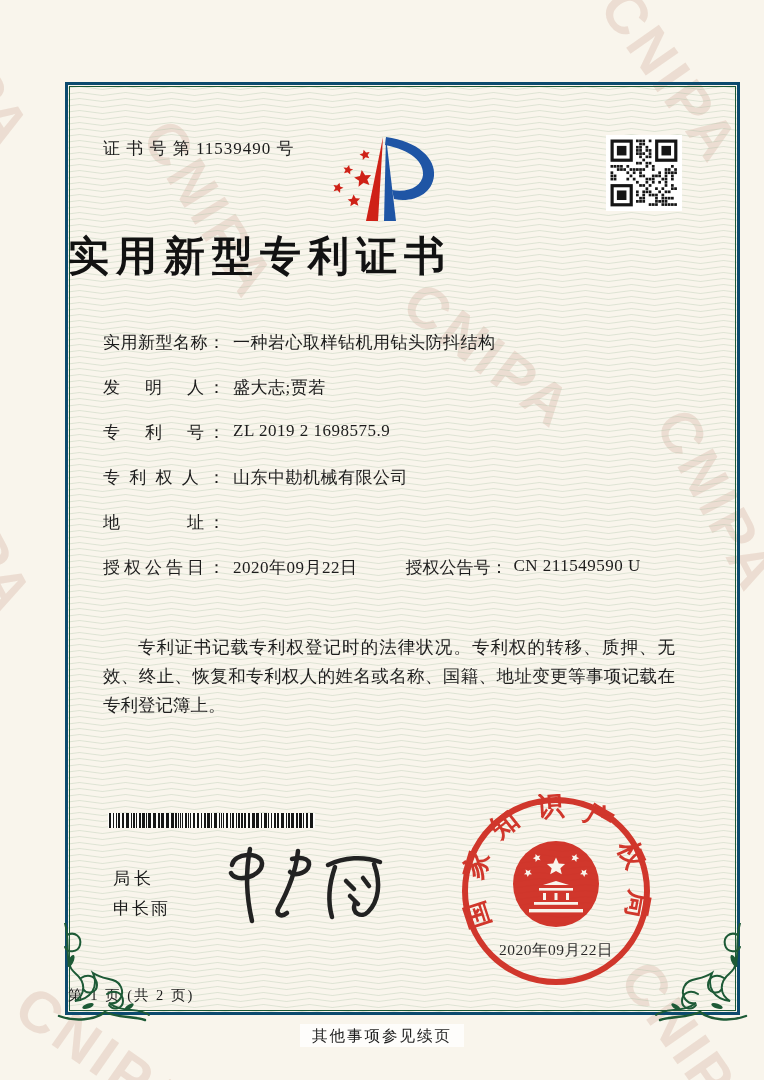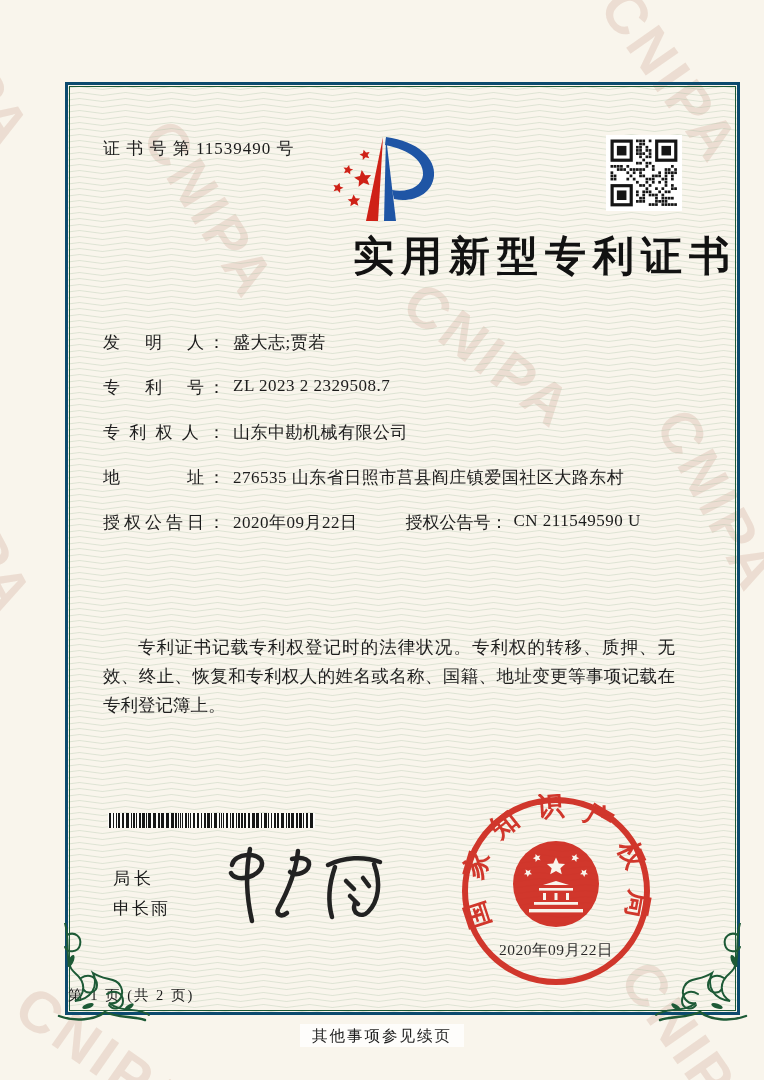--- a/index.html
+++ b/index.html
@@ -25,21 +25,21 @@
   .guilloche{position:absolute;inset:0;width:100%;height:100%;z-index:0;}
   .cert-no{
     position:absolute;left:35px;top:52px;font-size:17px;letter-spacing:1px;z-index:2;
   }
   .logo{position:absolute;left:258px;top:40px;width:126px;height:104px;z-index:2;}
   .qr{
     position:absolute;left:538px;top:50px;width:76px;height:76px;
     background:#ffffff;z-index:2;
   }
   .title{
-    position:absolute;left:0;right:0;top:144px;text-align:right;
+    position:absolute;left:0;right:0;top:144px;text-align:left;
     font-size:41px;font-weight:bold;letter-spacing:7px;color:#121212;z-index:2;
   }
   .fields{position:absolute;left:35px;top:246px;width:586px;z-index:2;}
   .frow{display:flex;height:45px;align-items:flex-start;font-size:17px;}
   .flabel{
     display:inline-block;width:122px;min-width:122px;margin-right:8px;
     text-align:justify;text-align-last:justify;
   }
   .fvalue{white-space:pre;letter-spacing:0.5px;}
   .pair2{display:flex;margin-left:48px;}
@@ -250,34 +250,37 @@
       <rect x="54" y="10.600000000000001" width="9.3" height="9.3" fill="#151515"></rect>
       <rect x="4.4" y="47.8" width="21.7" height="21.7" fill="#151515"></rect>
       <rect x="7.5" y="50.9" width="15.5" height="15.5" fill="#ffffff"></rect>
       <rect x="10.600000000000001" y="54" width="9.3" height="9.3" fill="#151515"></rect>
     </svg>
 
   <div class="title">实用新型专利证书</div>
 
   <div class="fields">
     <div class="frow">
+      <span class="flabel">实用新型名称：</span>
+      <span class="fvalue">一种岩心取样钻机用钻头防抖结构</span>
+    </div>
+    <div class="frow">
       <span class="flabel">发　明　人：</span>
       <span class="fvalue">盛大志;贾若</span>
     </div>
     <div class="frow">
       <span class="flabel">专　利　号：</span>
-      <span class="fvalue">ZL 2023 2 2329508.7</span>
+      <span class="fvalue">ZL 2019 2 1698575.9</span>
     </div>
     <div class="frow">
       <span class="flabel">专利权人：</span>
       <span class="fvalue">山东中勘机械有限公司</span>
     </div>
     <div class="frow">
       <span class="flabel">地　　　址：</span>
-      <span class="fvalue">276535 山东省日照市莒县阎庄镇爱国社区大路东村</span>
     </div>
     <div class="frow">
       <span class="flabel">授权公告日：</span>
       <span class="fvalue">2020年09月22日</span>
       <span class="pair2">
         <span class="flabel">授权公告号：</span>
         <span class="fvalue">CN 211549590 U</span>
       </span>
     </div>
   </div>

